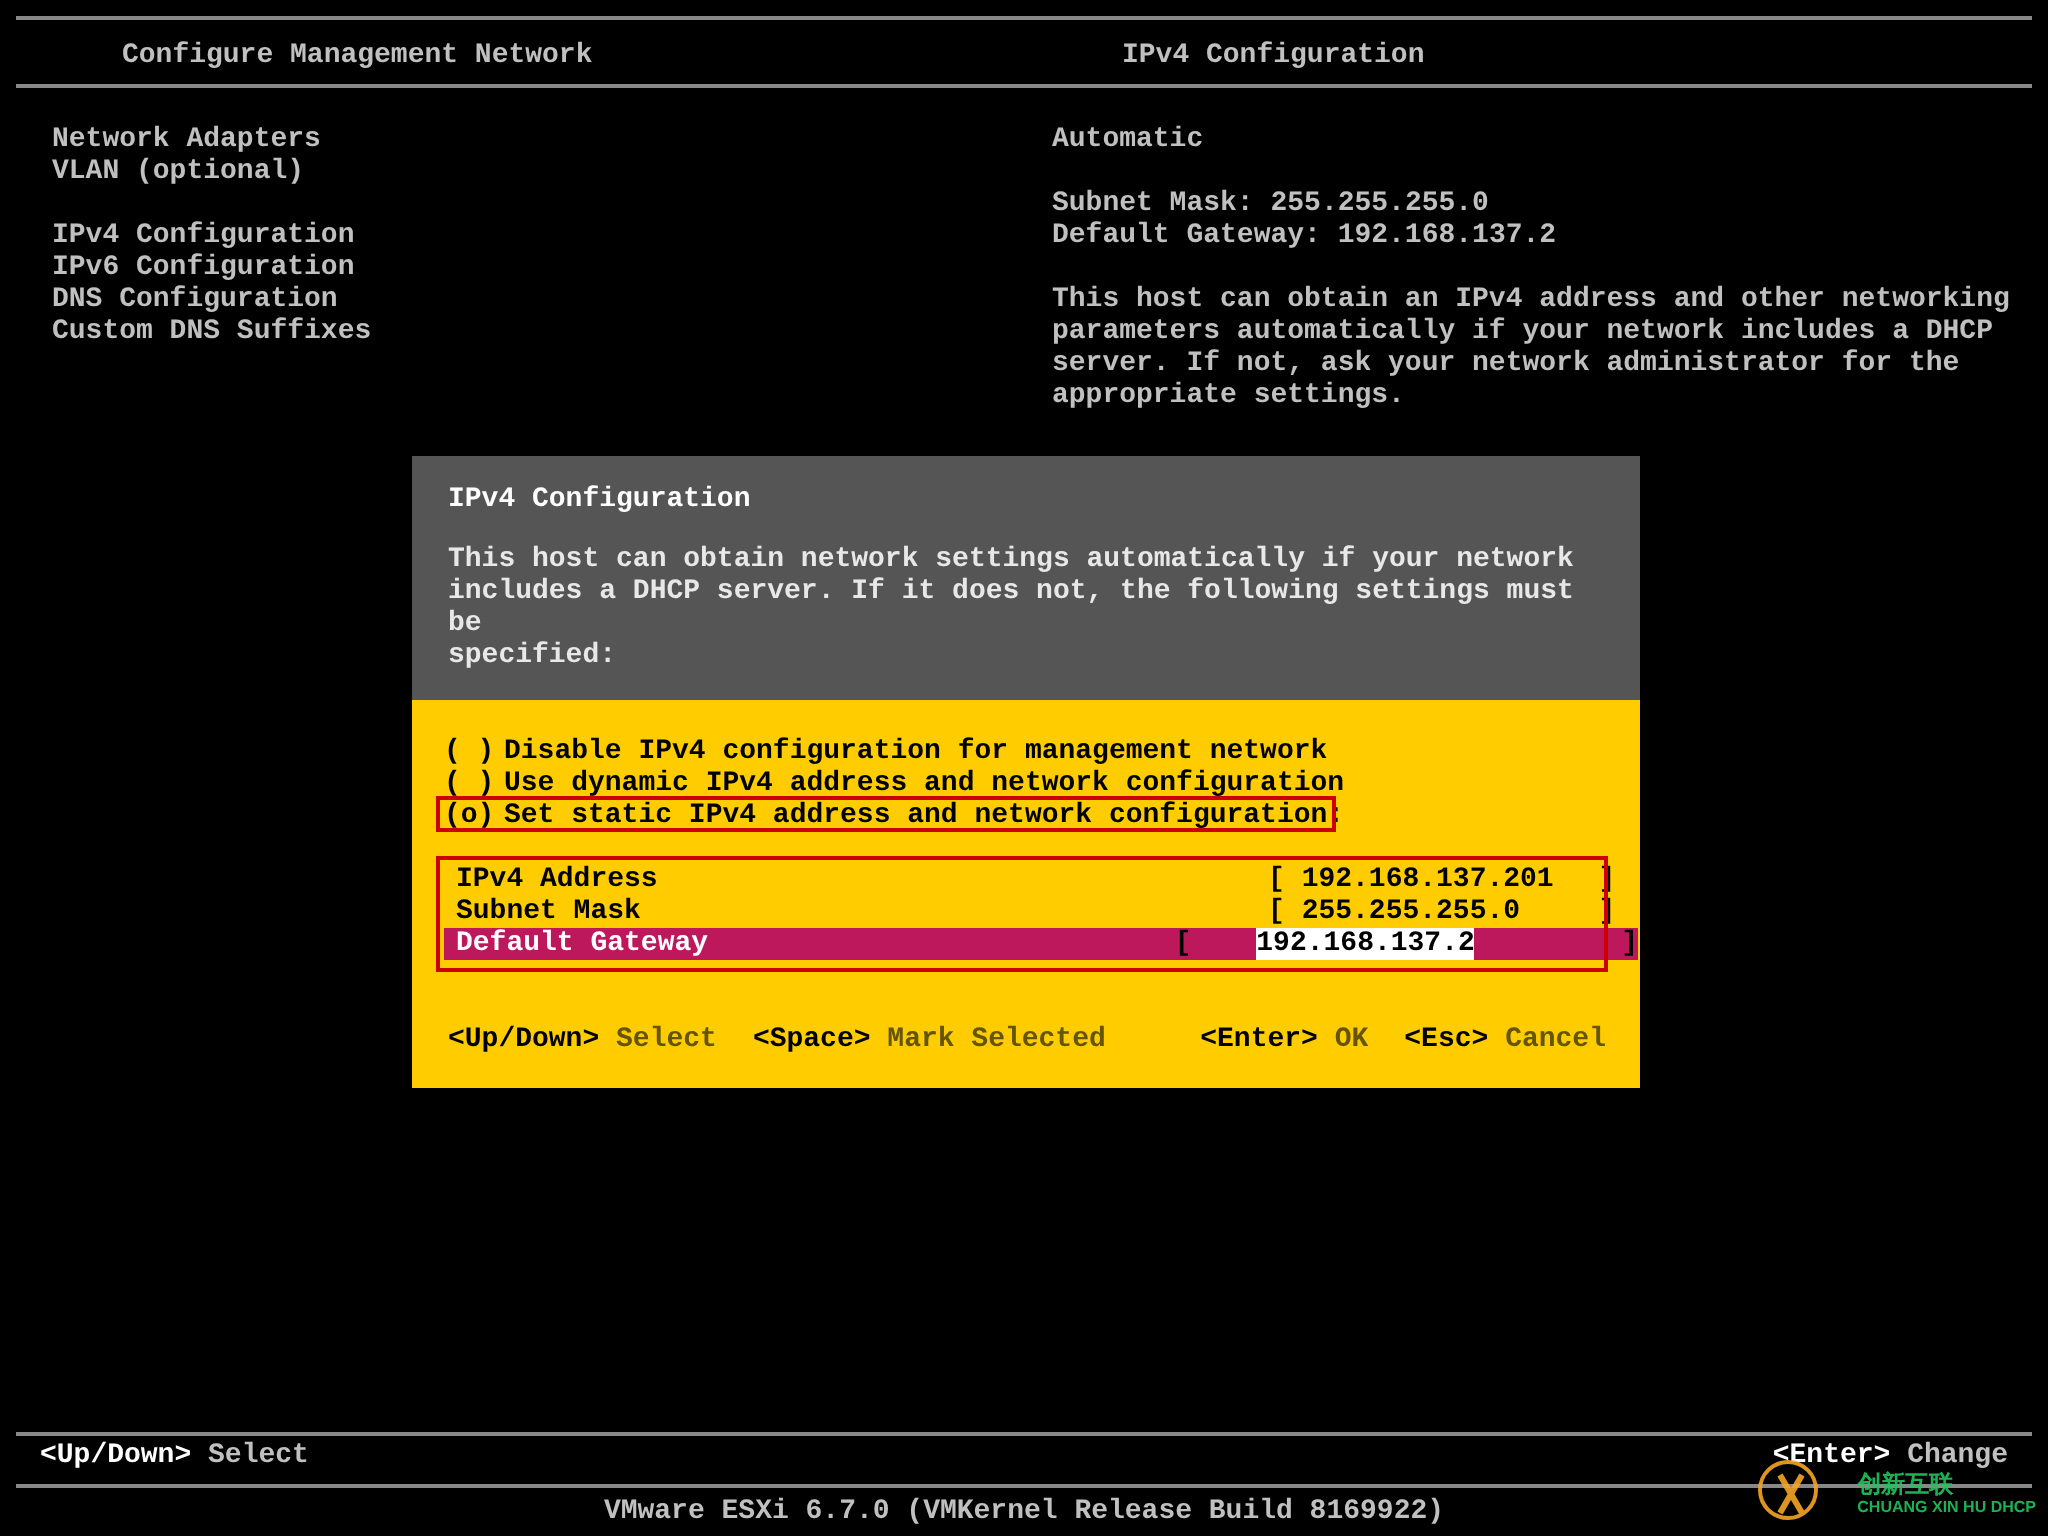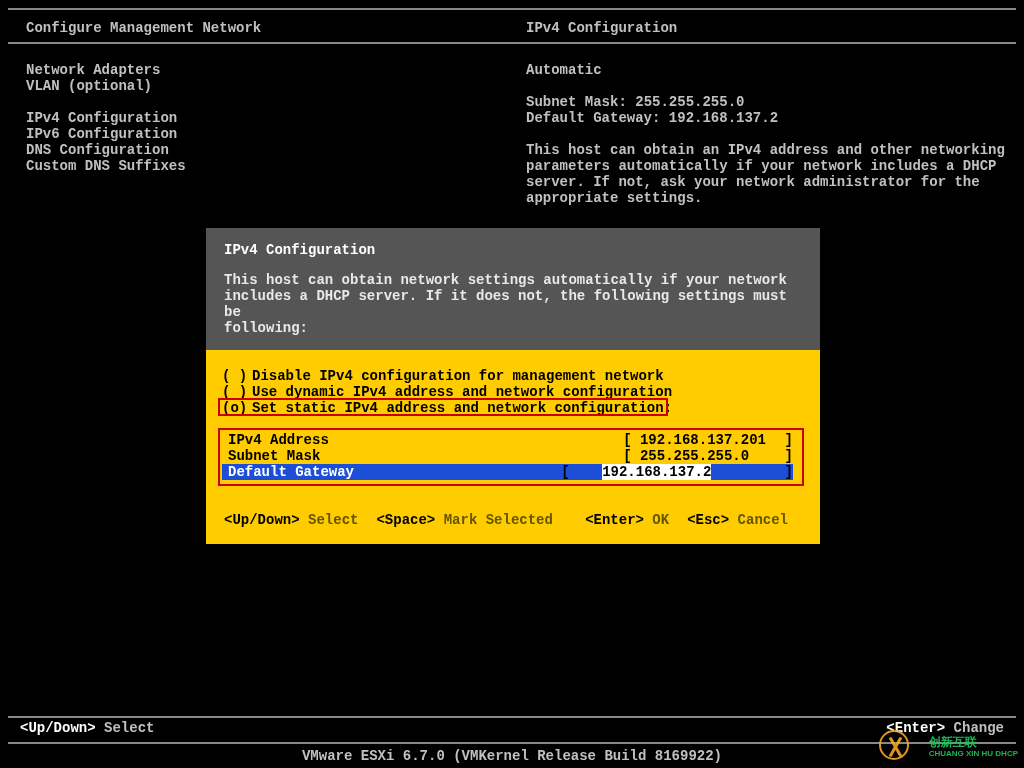--- a/index.html
+++ b/index.html
@@ -17,21 +17,21 @@
   .top-border {
     position: absolute;
     top: 8px; left: 8px; right: 8px;
     border-top: 2px solid #888;
   }
   .header-row {
     position: absolute;
     top: 20px; left: 26px; right: 20px;
     display: flex;
   }
-  .header-left { width: 500px; }
+  .header-left { width: 500px; margin-left: 35px; }
   .header-right { flex: 1; }
   .header-underline {
     position: absolute;
     top: 42px; left: 8px; right: 8px;
     border-top: 2px solid #888;
   }
   .content-area {
     position: absolute;
     top: 62px; left: 26px; right: 8px;
     display: flex;
@@ -72,40 +72,40 @@
   }
   .dlg-head {
     background: #555;
     padding: 14px 18px;
     color: #e8e8e8;
     line-height: 16px;
   }
   .dlg-title { color: #fff; margin-bottom: 14px; }
   .dlg-body {
     background: #ffcc00;
-    padding: 18px 27px 16px 16px;
+    padding: 18px 1px 16px 16px;
     position: relative;
   }
   .opt-row { color: #000; line-height: 16px; }
   .opt-mark { display:inline-block; width: 30px; }
   .red-box1 {
     position: absolute; border: 2px solid #cc0000;
     left: 12px; top: 48px; width: 450px; height: 18px;
   }
   .red-box2 {
     position: absolute; border: 2px solid #cc0000;
     left: 12px; top: 78px; width: 586px; height: 58px;
     pointer-events:none;
   }
   .spacer16 { height: 16px; }
   .field-row { color:#000; line-height:16px; padding-left:6px; display:flex; }
   .field-row .label { width: 406px; }
   .field-row .br { color:#000; }
   .field-row .val { display:inline-block; width: 140px; }
-  .field-row.selected { background:#1d4ed8; color:#fff;gap:24px; }
+  .field-row.selected { background:#be185d; color:#fff;gap:24px; }
   .field-row.selected .val-edit {
     background:#fff; color:#000; display:inline-block; width:118px;
   }
   .dlg-footer {
     margin-top: 32px;
     display:flex; color:#000; line-height:16px; padding-left: 2px;
   }
   .dlg-footer .chunk { margin-right: 18px; }
   .dlg-footer .k { color:#000; font-weight:bold; }
   .dlg-footer .a { color: #665500; }
@@ -167,21 +167,21 @@
     <div>server. If not, ask your network administrator for the</div>
     <div>appropriate settings.</div>
   </div>
 </div>
 
 <div class="dialog">
   <div class="dlg-head">
     <div class="dlg-title">IPv4 Configuration</div>
     <div>This host can obtain network settings automatically if your network</div>
     <div>includes a DHCP server. If it does not, the following settings must be</div>
-    <div>following:</div>
+    <div>specified:</div>
   </div>
   <div class="dlg-body">
     <div class="red-box1"></div>
     <div class="red-box2"></div>
 
     <div class="opt-row">
       <span class="opt-mark">( )</span><span>Disable IPv4 configuration for management network</span>
     </div>
     <div class="opt-row">
       <span class="opt-mark">( )</span><span>Use dynamic IPv4 address and network configuration</span>
@@ -219,21 +219,21 @@
       </span>
       <span class="chunk">
         <span class="k">&lt;Space&gt;</span>
         <span class="a">Mark Selected</span>
       </span>
       <span class="spacer"></span>
       <span class="chunk">
         <span class="k">&lt;Enter&gt;</span>
         <span class="a">OK</span>
       </span>
-      <span class="chunk" style="margin-right:5px">
+      <span class="chunk" style="margin-right:16px">
         <span class="k">&lt;Esc&gt;</span>
         <span class="a">Cancel</span>
       </span>
     </div>
   </div>
 </div>
 
 <div class="bottom-line"></div>
 <div class="bottom-hints">
   <div class="l">

